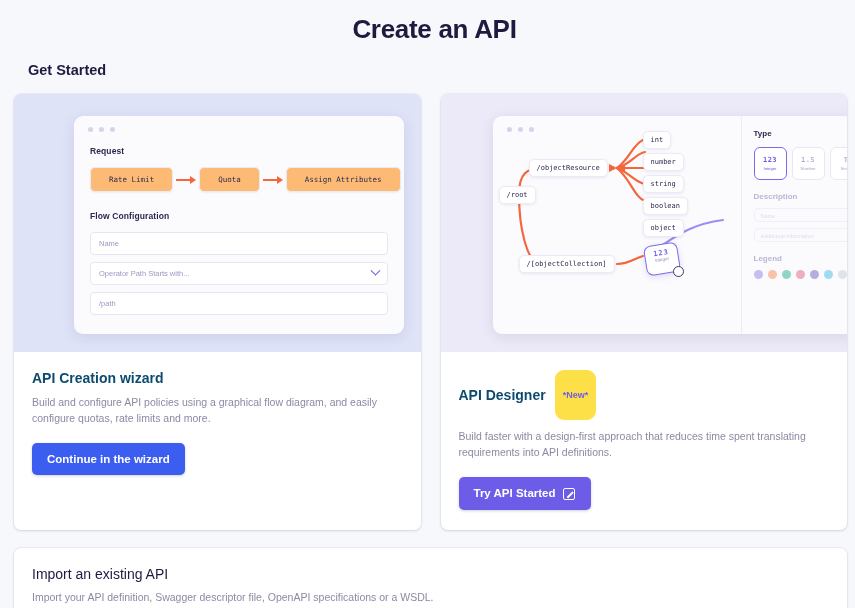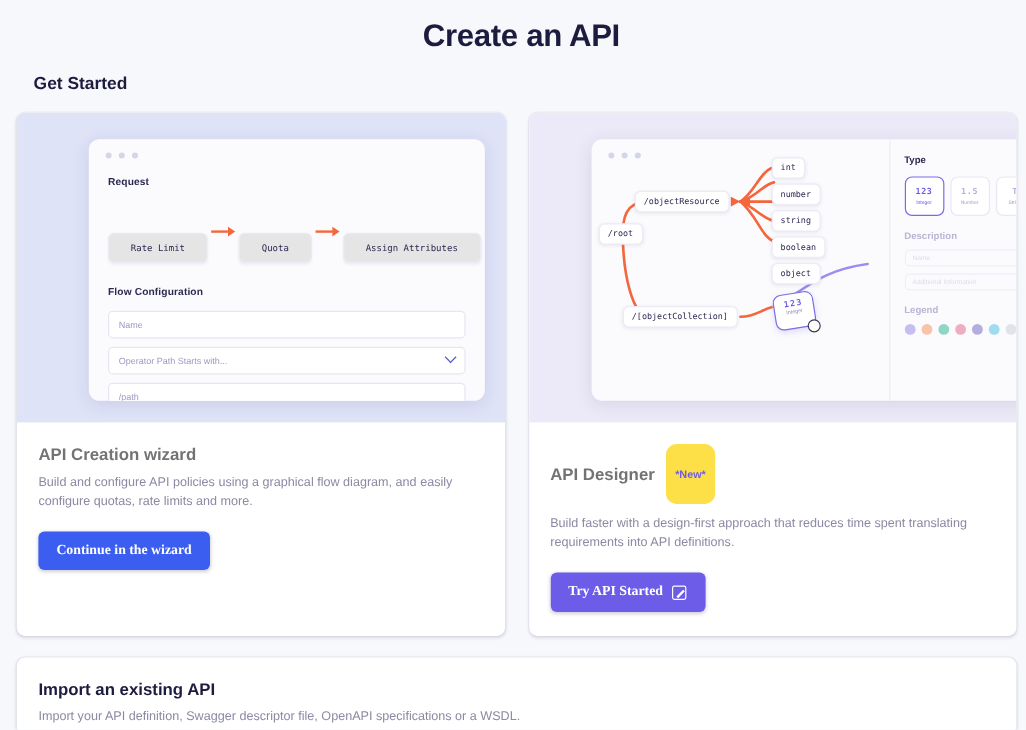--- a/index.html
+++ b/index.html
@@ -44,24 +44,24 @@
   .dots { display: flex; gap: 6px; padding: 11px 0 0 14px; }
   .dot { width: 5px; height: 5px; border-radius: 50%; background: #d3d6e8; }
 
   .mock-body { padding: 14px 16px 0 16px; }
   .mock-label {
     font-size: 8.5px; font-weight: bold; color: #2b2950;
     letter-spacing: .1px; margin-bottom: 11px;
   }
   .flow { display: flex; align-items: center; margin-bottom: 19px; }
   .flow-node {
-    flex: 1; background: #e5e5e5; border: 1px solid #e9eaf4; border-radius: 5px;
+    flex: 1; background: #fdba74; border: 1px solid #e9eaf4; border-radius: 5px;
     box-shadow: 0 1px 2px rgba(40,40,90,.06);
     font-family: "DejaVu Sans Mono", monospace; font-size: 7.5px; color: #2b2950;
-    text-align: center; padding: 7px 18px; white-space: nowrap; margin-top: 27px;
+    text-align: center; padding: 7px 18px; white-space: nowrap;
   }
   .flow-arrow { width: 26px; height: 10px; position: relative; flex: none; }
   .flow-arrow::before {
     content: ""; position: absolute; left: 3px; top: 4px;
     width: 16px; height: 2px; background: #f4663c;
   }
   .flow-arrow::after {
     content: ""; position: absolute; left: 17px; top: 1px;
     border-left: 6px solid #f4663c;
     border-top: 4px solid transparent; border-bottom: 4px solid transparent;
@@ -118,50 +118,50 @@
   .type-card.sel span { color: #6c5ce7; }
   .p-field {
     border: 1px solid #f0eef8; border-radius: 4px; height: 14px; margin-bottom: 6px;
     font-size: 5.5px; color: #dedbee; padding: 4px 6px;
   }
   .legend-dots { display: flex; gap: 5px; }
   .legend-dots i { width: 9px; height: 9px; border-radius: 50%; display: block; }
 
   .card-text { padding: 18px 18px 20px; }
   .card-head { display: flex; align-items: center; gap: 9px; margin-bottom: 8px; }
-  .card-head h3 { font-size: 14px; color: #737373; font-weight: bold; }
+  .card-head h3 { font-size: 14px; color: #0c4a6e; font-weight: bold; }
   .badge-new {
     background: #fde047; color: #6c5ce7; font-size: 9px; font-weight: bold;
     border-radius: 9px; padding: 20px 8px;
   }
   .card-desc { font-size: 10.5px; line-height: 1.55; color: #8b8aa3; margin-bottom: 16px; }
   .btn {
     display: inline-flex; align-items: center; gap: 7px; border: none;
     color: #fff; font-size: 11.5px; font-weight: bold; border-radius: 5px;
-    padding: 10px 15px; cursor: pointer; font-family: Liberation Serif, serif;
+    padding: 10px 15px; cursor: pointer; font-family: Liberation Sans, sans-serif;
     box-shadow: 0 1px 3px rgba(40,40,90,.22);
   }
   .btn-blue { background: #3b5ef0; }
   .btn-purple { background: #6c5ce7; }
   .ext { width: 13px; height: 13px; position: relative; flex: none; }
   .ext::before {
     content: ""; position: absolute; inset: 1px 1px 0 0; width: 10px; height: 10px;
     border: 1.5px solid #fff; border-radius: 2px;
   }
   .ext::after {
     content: ""; position: absolute; left: 3px; top: 7px; width: 8px; height: 1.5px;
     background: #fff; transform: rotate(-45deg);
   }
 
   .import-card {
     background: #fff; border-radius: 7px; margin-top: 18px; padding: 18px 18px 20px;
     box-shadow: 0 1px 3px rgba(30,30,70,.13), 0 0 0 1px rgba(30,30,70,.04);
     margin-right: -6px;
   }
-  .import-card h3 { font-size: 14px; color: #1d1b3e; font-weight: bold; margin-bottom: 7px; }
+  .import-card h3 { font-size: 14px; color: #1d1b3e; font-weight: normal; margin-bottom: 7px; }
 </style>
 </head>
 <body>
 
 <div class="page">
 
   <h1 class="page-title">Create an API</h1>
   <h2 class="section-title">Get Started</h2>
 
   <div class="cards-row">

